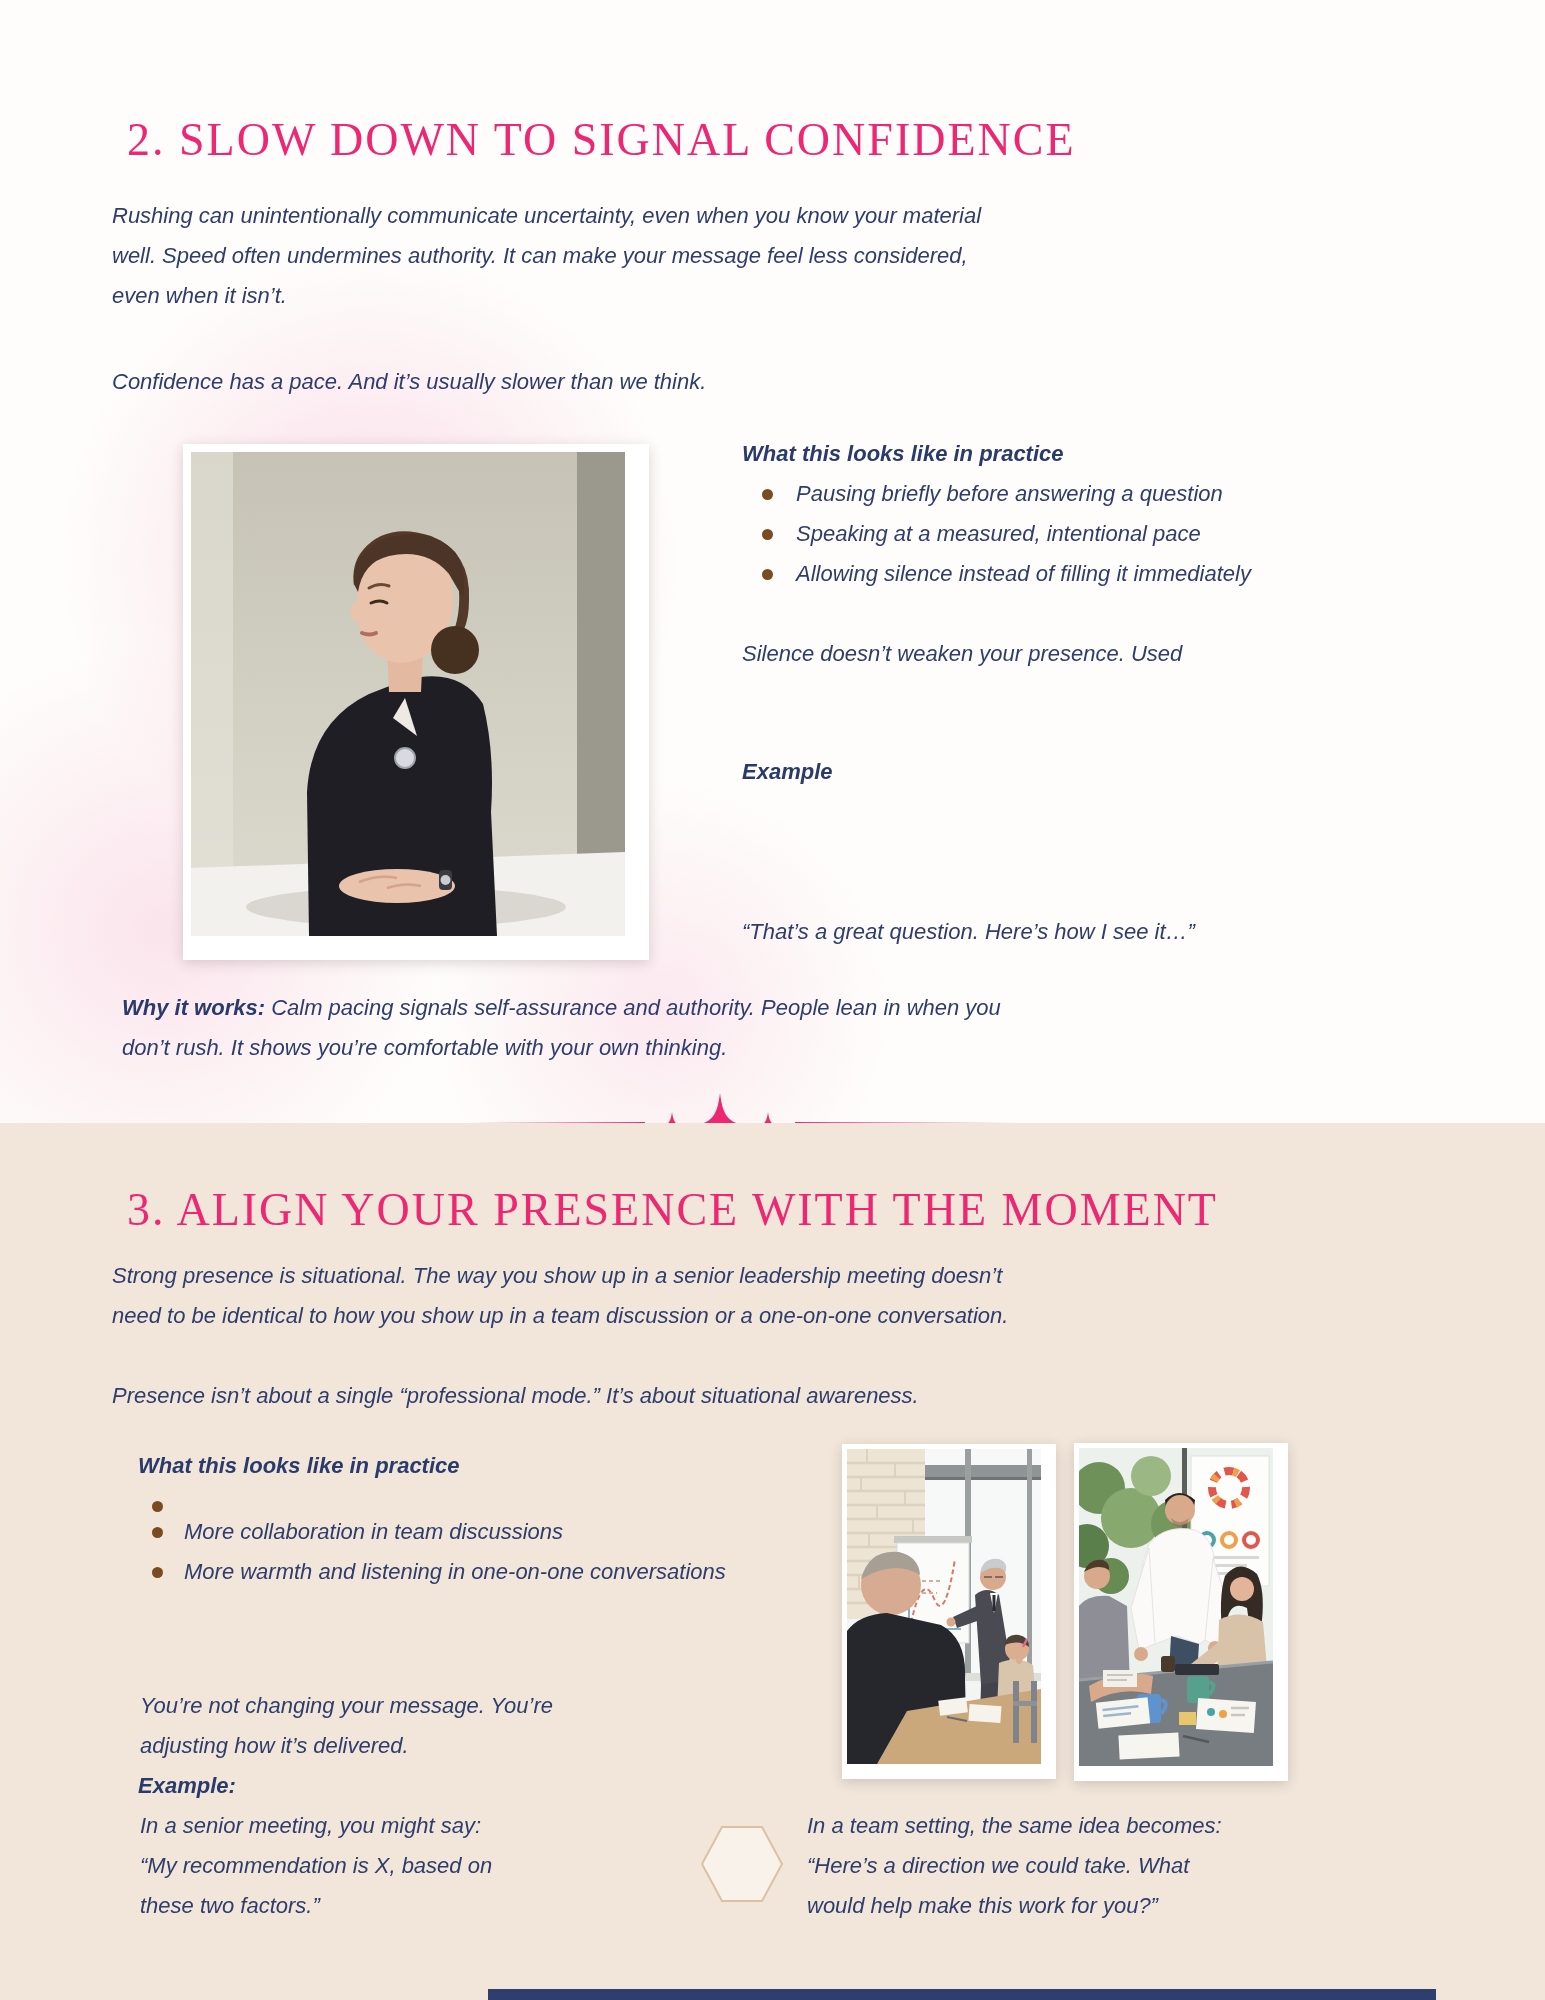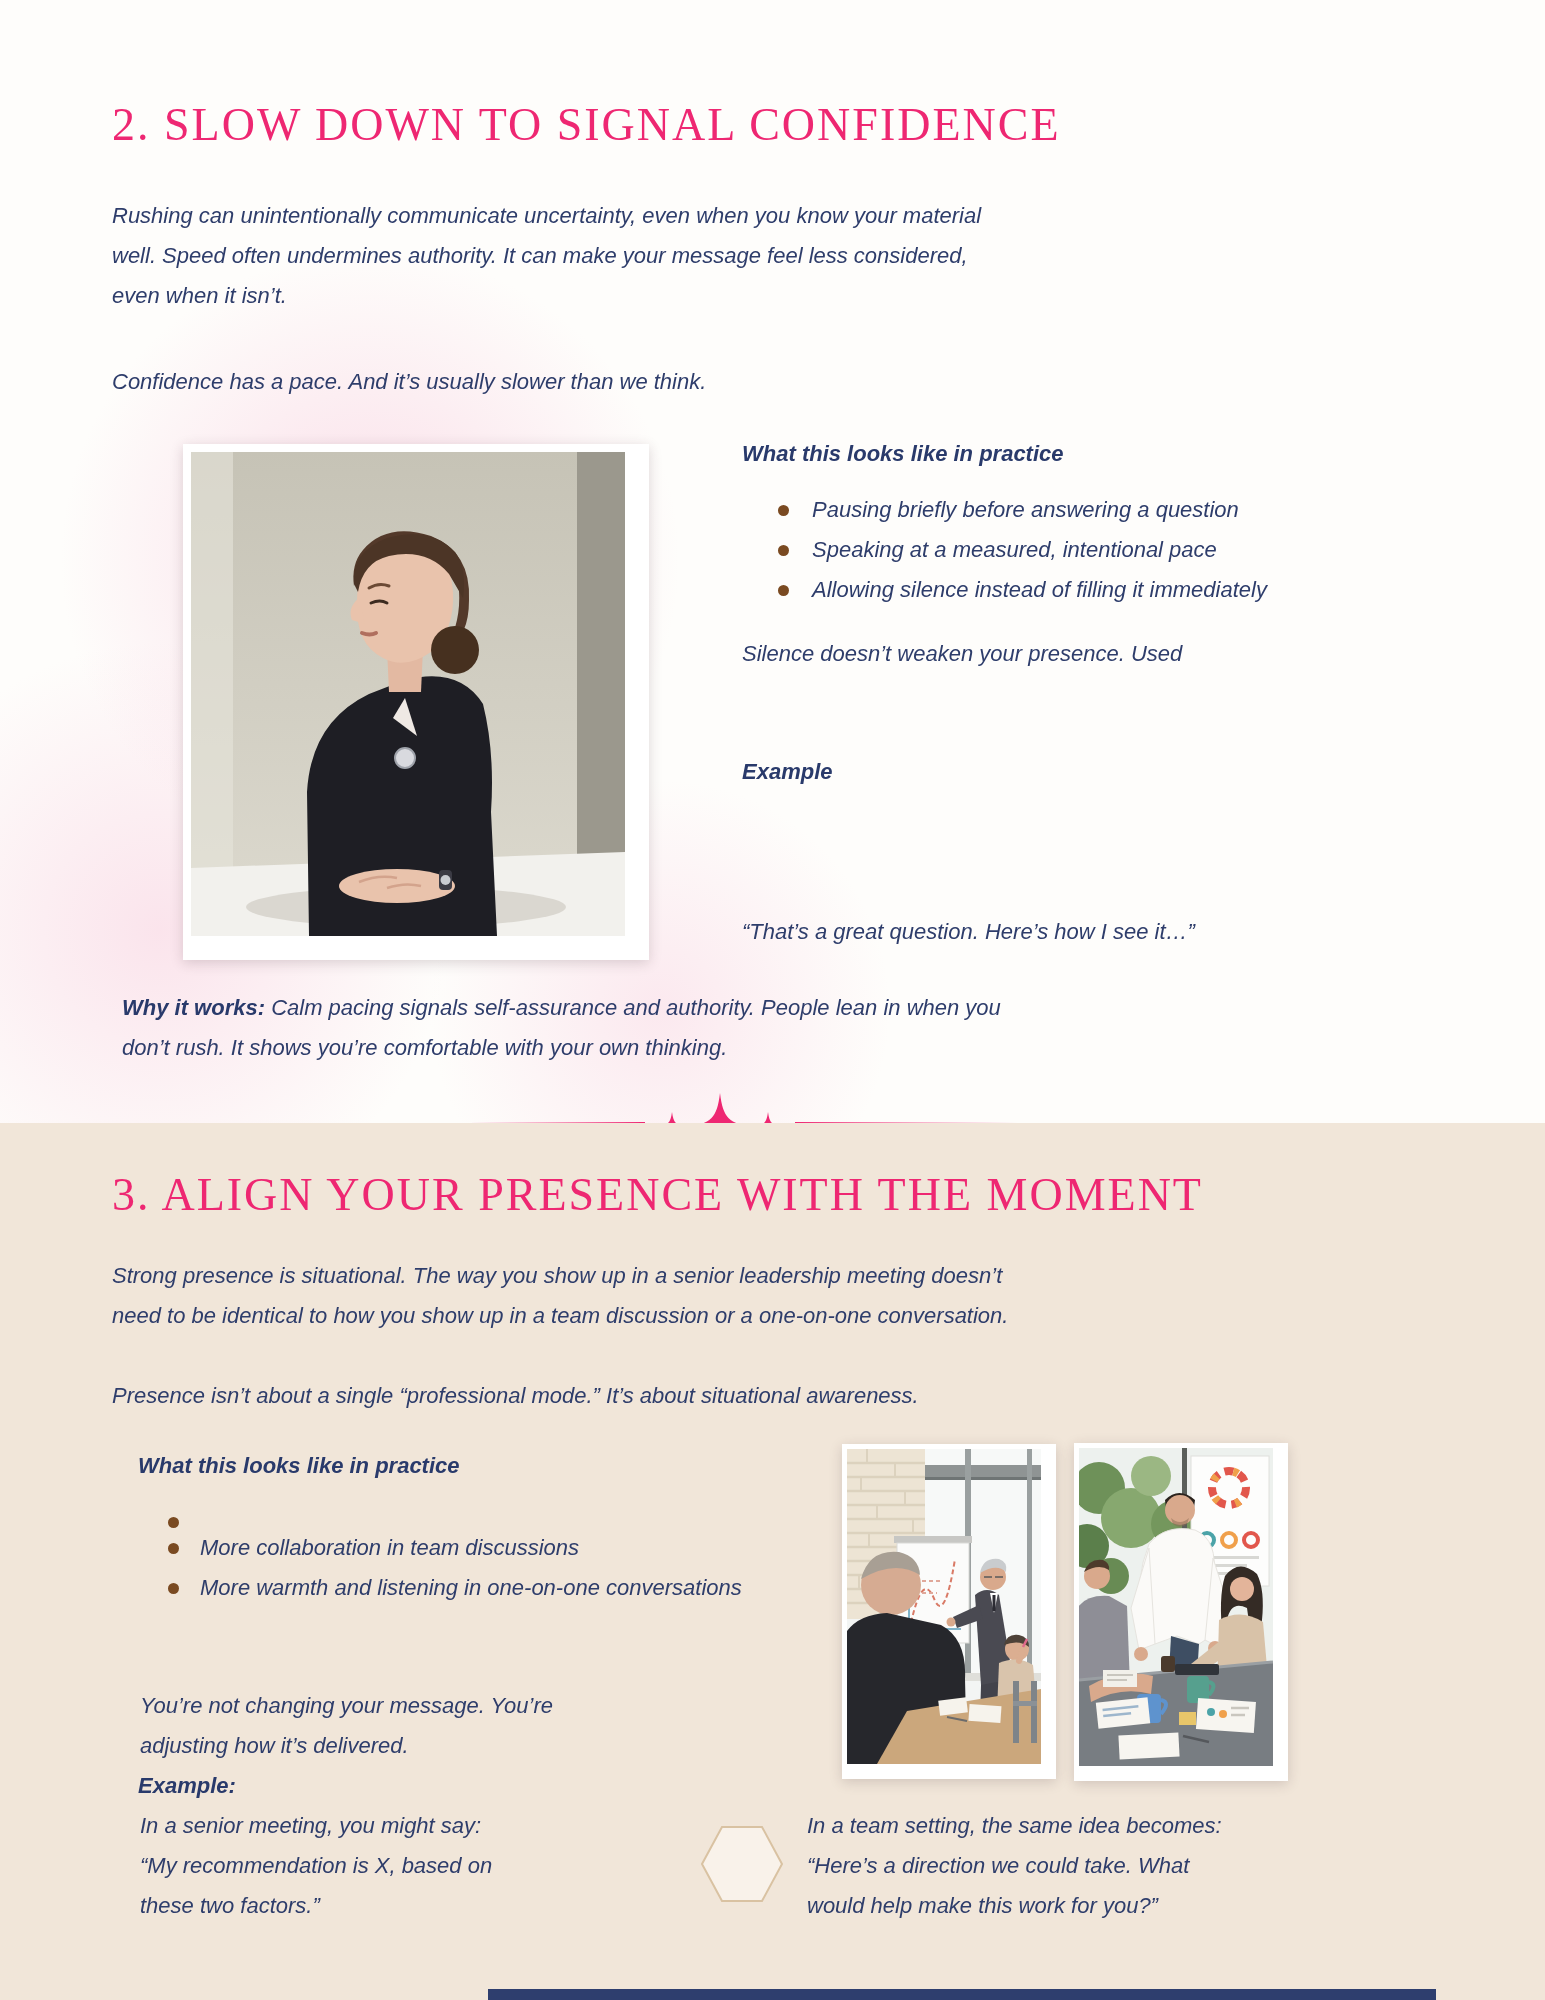--- a/index.html
+++ b/index.html
@@ -11,30 +11,30 @@
   
   .top-section{
     position:absolute;left:0;top:0;width:1545px;height:1123px;
     background:
       radial-gradient(430px 430px at 370px 560px, rgba(246,193,215,.55), rgba(246,193,215,0) 72%),
       radial-gradient(400px 400px at 160px 930px, rgba(246,193,215,.42), rgba(246,193,215,0) 72%),
       radial-gradient(320px 320px at 660px 1010px, rgba(246,193,215,.34), rgba(246,193,215,0) 72%),
       #FEFDFB;
   }
   .pink-heading{
-    position:absolute;left:112px;margin:0;
+    position:absolute;left:112px;margin:15px;
     font-family:"Liberation Serif","DejaVu Serif",serif;font-weight:400;
     font-size:46px;letter-spacing:2px;color:#EE2772;white-space:nowrap;
   }
   .body-text{font-size:22px;line-height:40px;color:#2E3D6B;font-style:italic;}
   .bold-sub{font-weight:700;color:#293A6B;}
   .abs{position:absolute;}
   .line{white-space:nowrap;}
   
-  .blist{list-style:none;margin:16px;padding:0;}
+  .blist{list-style:none;margin:0;padding:0;}
   .blist li{display:flex;align-items:flex-start;line-height:40px;}
   .bdot{flex:0 0 11px;width:11px;height:11px;border-radius:50%;background:#7A4A21;margin-top:15px;}
   
   .photo-frame{
     position:absolute;background:#fff;box-shadow:0 3px 12px rgba(60,40,50,.18);
   }
   .photo-frame svg{display:block;}
   
   .div-line{position:absolute;height:8px;}
   .div-line.left{

